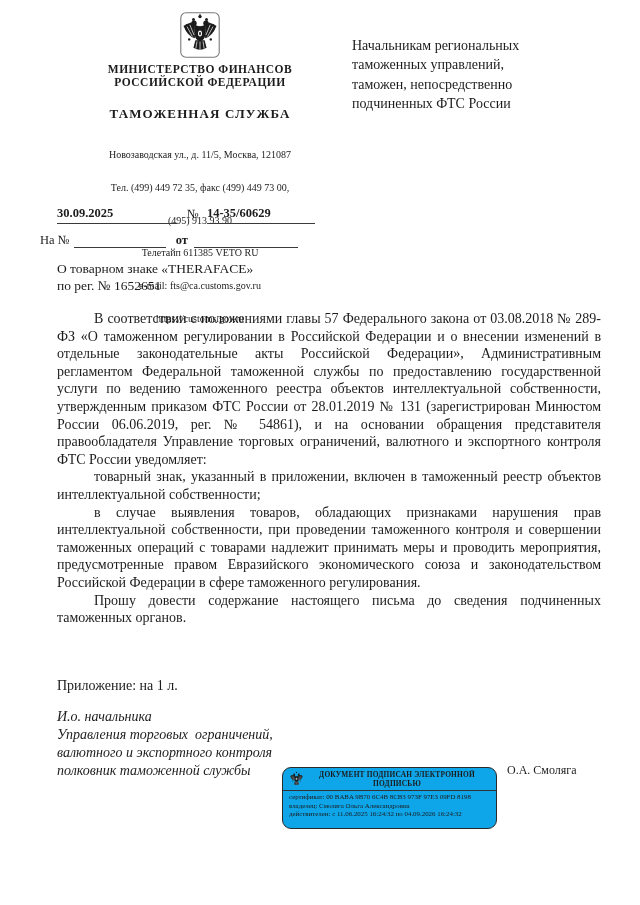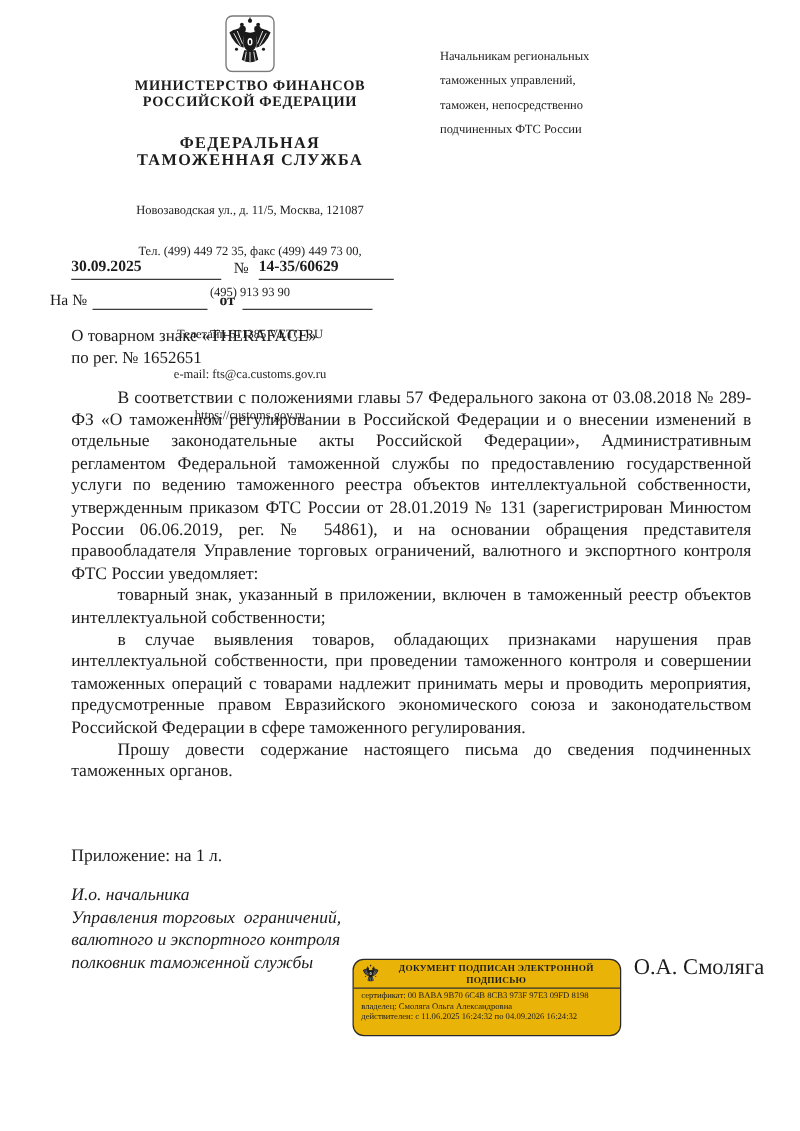--- a/index.html
+++ b/index.html
@@ -20,36 +20,36 @@
   .ref-date { width:120px; }
   .ref-number { width:108px; }
   .ref-nosign { margin:0 8px 2px 10px; }
   .reply-row { position:absolute; left:40px; top:233px; width:290px; display:flex; align-items:center; font-size:12.5px; }
   .blank-line { border-bottom:1.2px solid #3a3a3a; height:13px; }
   .reply-label { padding-bottom:1px; }
   .reply-blank1 { width:92px; margin-left:4px; }
   .reply-from { margin:0 6px 1px 10px;font-weight:bold; }
   .reply-blank2 { width:104px; }
   
-  .addressee { position:absolute; left:352px; top:36px; width:250px; font-size:10px; line-height:19.4px; }
+  .addressee { position:absolute; left:352px; top:36px; width:250px; font-size:14px; line-height:19.4px; }
   
   .subject { position:absolute; left:57px; top:260px; font-size:13.5px; line-height:17.2px; }
   
   .body-text { position:absolute; left:57px; top:310px; width:544px; font-size:14px; line-height:17.6px; text-align:justify; }
   .body-text p { margin:0; text-indent:37px; }
   
   .attachment { position:absolute; left:57px; top:678px; font-size:14px; }
   .signature { position:absolute; left:57px; top:708px; font-size:14px; line-height:18px;font-style:italic; }
   .signature div { white-space:pre-wrap; }
-  .signer-name { position:absolute; left:507px; top:763px; font-size:18px; }
+  .signer-name { position:absolute; left:507px; top:763px; font-size:12px; }
   
   .stamp {
     position:absolute; left:282px; top:767px; width:215px; height:62px;
     border:1.6px solid #2a2a2a; border-radius:9px; box-sizing:border-box;
-    padding:3px 6px 2px 6px; background:#eab308;
+    padding:3px 6px 2px 6px; background:#0ea5e9;
   }
   .stamp-header { display:flex; align-items:center; }
   .stamp-title { flex:1; text-align:center; font-weight:bold; font-size:7.4px; line-height:8.2px; letter-spacing:0.2px; }
   .stamp-divider { border:0; border-top:1px solid #333; margin:2px -6px 2px -6px; }
   .stamp-info { font-size:6.9px; line-height:8.6px; }
   .hidden-defs { position:absolute; width:0; height:0; overflow:hidden; }
 </style>
 </head>
 <body>
 
@@ -91,21 +91,20 @@
   <div class="letterhead">
     <svg class="emblem" width="40" height="46" viewBox="0 0 40 46">
       <rect x="0.8" y="0.8" width="38.4" height="44.4" rx="5" fill="none" stroke="#7a7a7a" stroke-width="1.1"></rect>
       <use href="#eagle" x="0" y="1" width="40" height="44"></use>
     </svg>
     <div class="ministry">
       <div>МИНИСТЕРСТВО ФИНАНСОВ</div>
       <div>РОССИЙСКОЙ ФЕДЕРАЦИИ</div>
     </div>
     <div class="agency">
-      <div>ФЕДЕРАЛЬНАЯ</div>
       <div>ТАМОЖЕННАЯ СЛУЖБА</div>
     </div>
     <div class="contacts">
       <div>Новозаводская ул., д. 11/5, Москва, 121087</div>
       <div>Тел. (499) 449 72 35, факс (499) 449 73 00,</div>
       <div>(495) 913 93 90</div>
       <div>Телетайп 611385 VETO RU</div>
       <div>e-mail: fts@ca.customs.gov.ru</div>
       <div>https://customs.gov.ru</div>
     </div>

